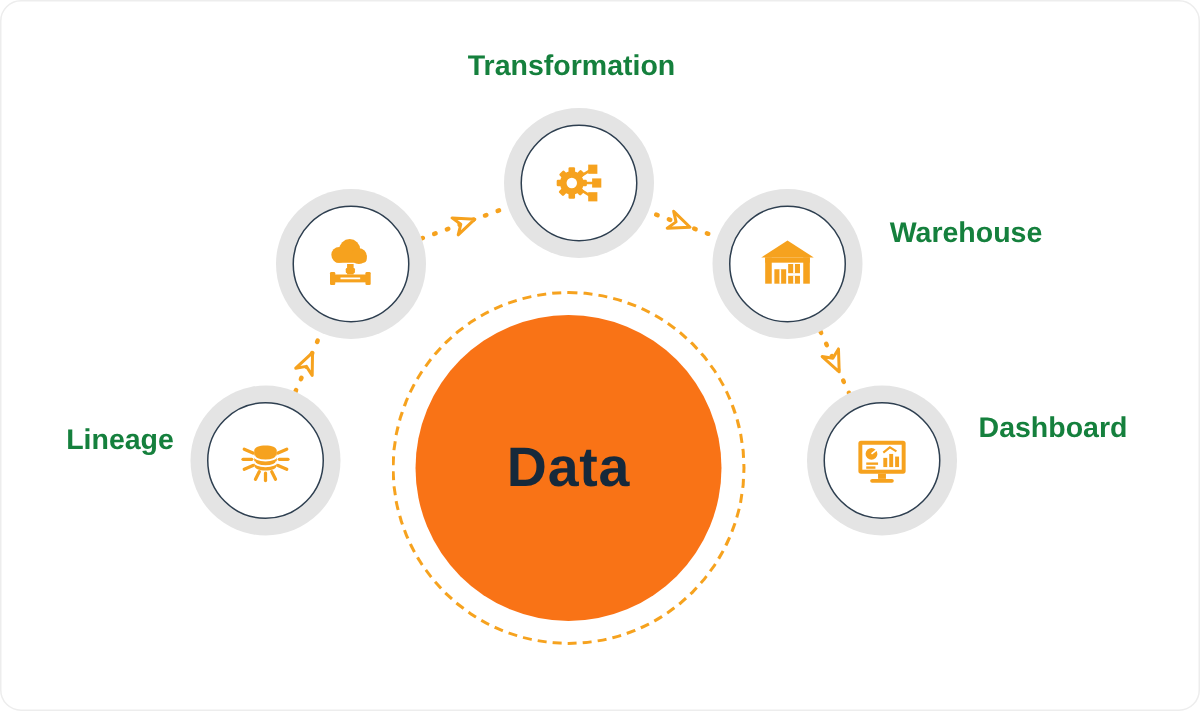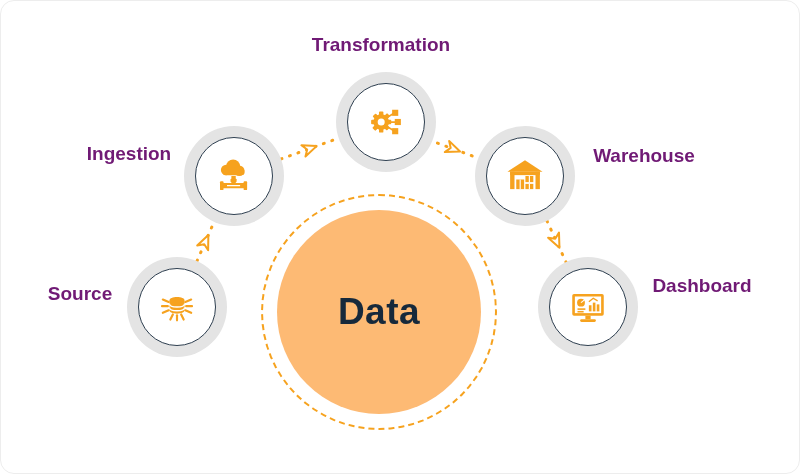--- a/index.html
+++ b/index.html
@@ -16,21 +16,21 @@
   .center-ring{
     position:absolute;left:260px;top:193px;
     width:236px;height:236px;
     border:2px dashed #F6A21E;
     border-radius:50%;
     box-sizing:border-box;
   }
   .center-circle{
     position:absolute;left:14px;top:14px;
     width:204px;height:204px;
-    background:#fdba74;border-radius:50%;
+    background:#f97316;border-radius:50%;
     display:flex;flex-direction:column;
     align-items:center;justify-content:center;
   }
   .center-title{
     color:#16293B;
     font-size:37px;font-weight:700;
     line-height:46px;letter-spacing:.5px;
     text-align:center;
   }
   
@@ -48,21 +48,21 @@
   }
   .node-transformation{left:335px;top:71px;}
   .node-ingestion{left:183px;top:125px;}
   .node-source{left:126px;top:256px;}
   .node-warehouse{left:474px;top:125px;}
   .node-dashboard{left:537px;top:256px;}
   
   .node-label{
     position:absolute;
     transform:translate(-50%,-50%);
-    color:#701a75;font-size:19px;font-weight:700;
+    color:#15803d;font-size:19px;font-weight:700;
     white-space:nowrap;
   }
   .label-transformation{left:380px;top:44px;}
   .label-ingestion{left:128px;top:153px;}
   .label-source{left:79px;top:293px;}
   .label-warehouse{left:643px;top:155px;}
   .label-dashboard{left:701px;top:285px;}
   
   .connectors{
     position:absolute;left:0;top:0;width:798px;height:472px;
@@ -199,19 +199,18 @@
         <rect x="25" y="22" width="3" height="7" fill="#F6A21E"></rect>
         <rect x="29.5" y="19" width="3" height="10" fill="#F6A21E"></rect>
         <rect x="34" y="21" width="3" height="8" fill="#F6A21E"></rect>
         <polyline points="25,18 30,14 35,17" stroke="#F6A21E" stroke-width="1.6" fill="none"></polyline>
         <rect x="21" y="34" width="6" height="4" fill="#F6A21E"></rect>
         <rect x="15" y="38" width="18" height="3" rx="1.5" fill="#F6A21E"></rect>
       </svg>
     </div>
   </div>
 
-  <div class="node-label label-source">Source</div>
-  <div class="node-label label-ingestion">Ingestion</div>
+  <div class="node-label label-source">Lineage</div>
   <div class="node-label label-transformation">Transformation</div>
   <div class="node-label label-dashboard">Dashboard</div>
   <div class="node-label label-warehouse">Warehouse</div>
 
 </div>
 
 </body></html>

